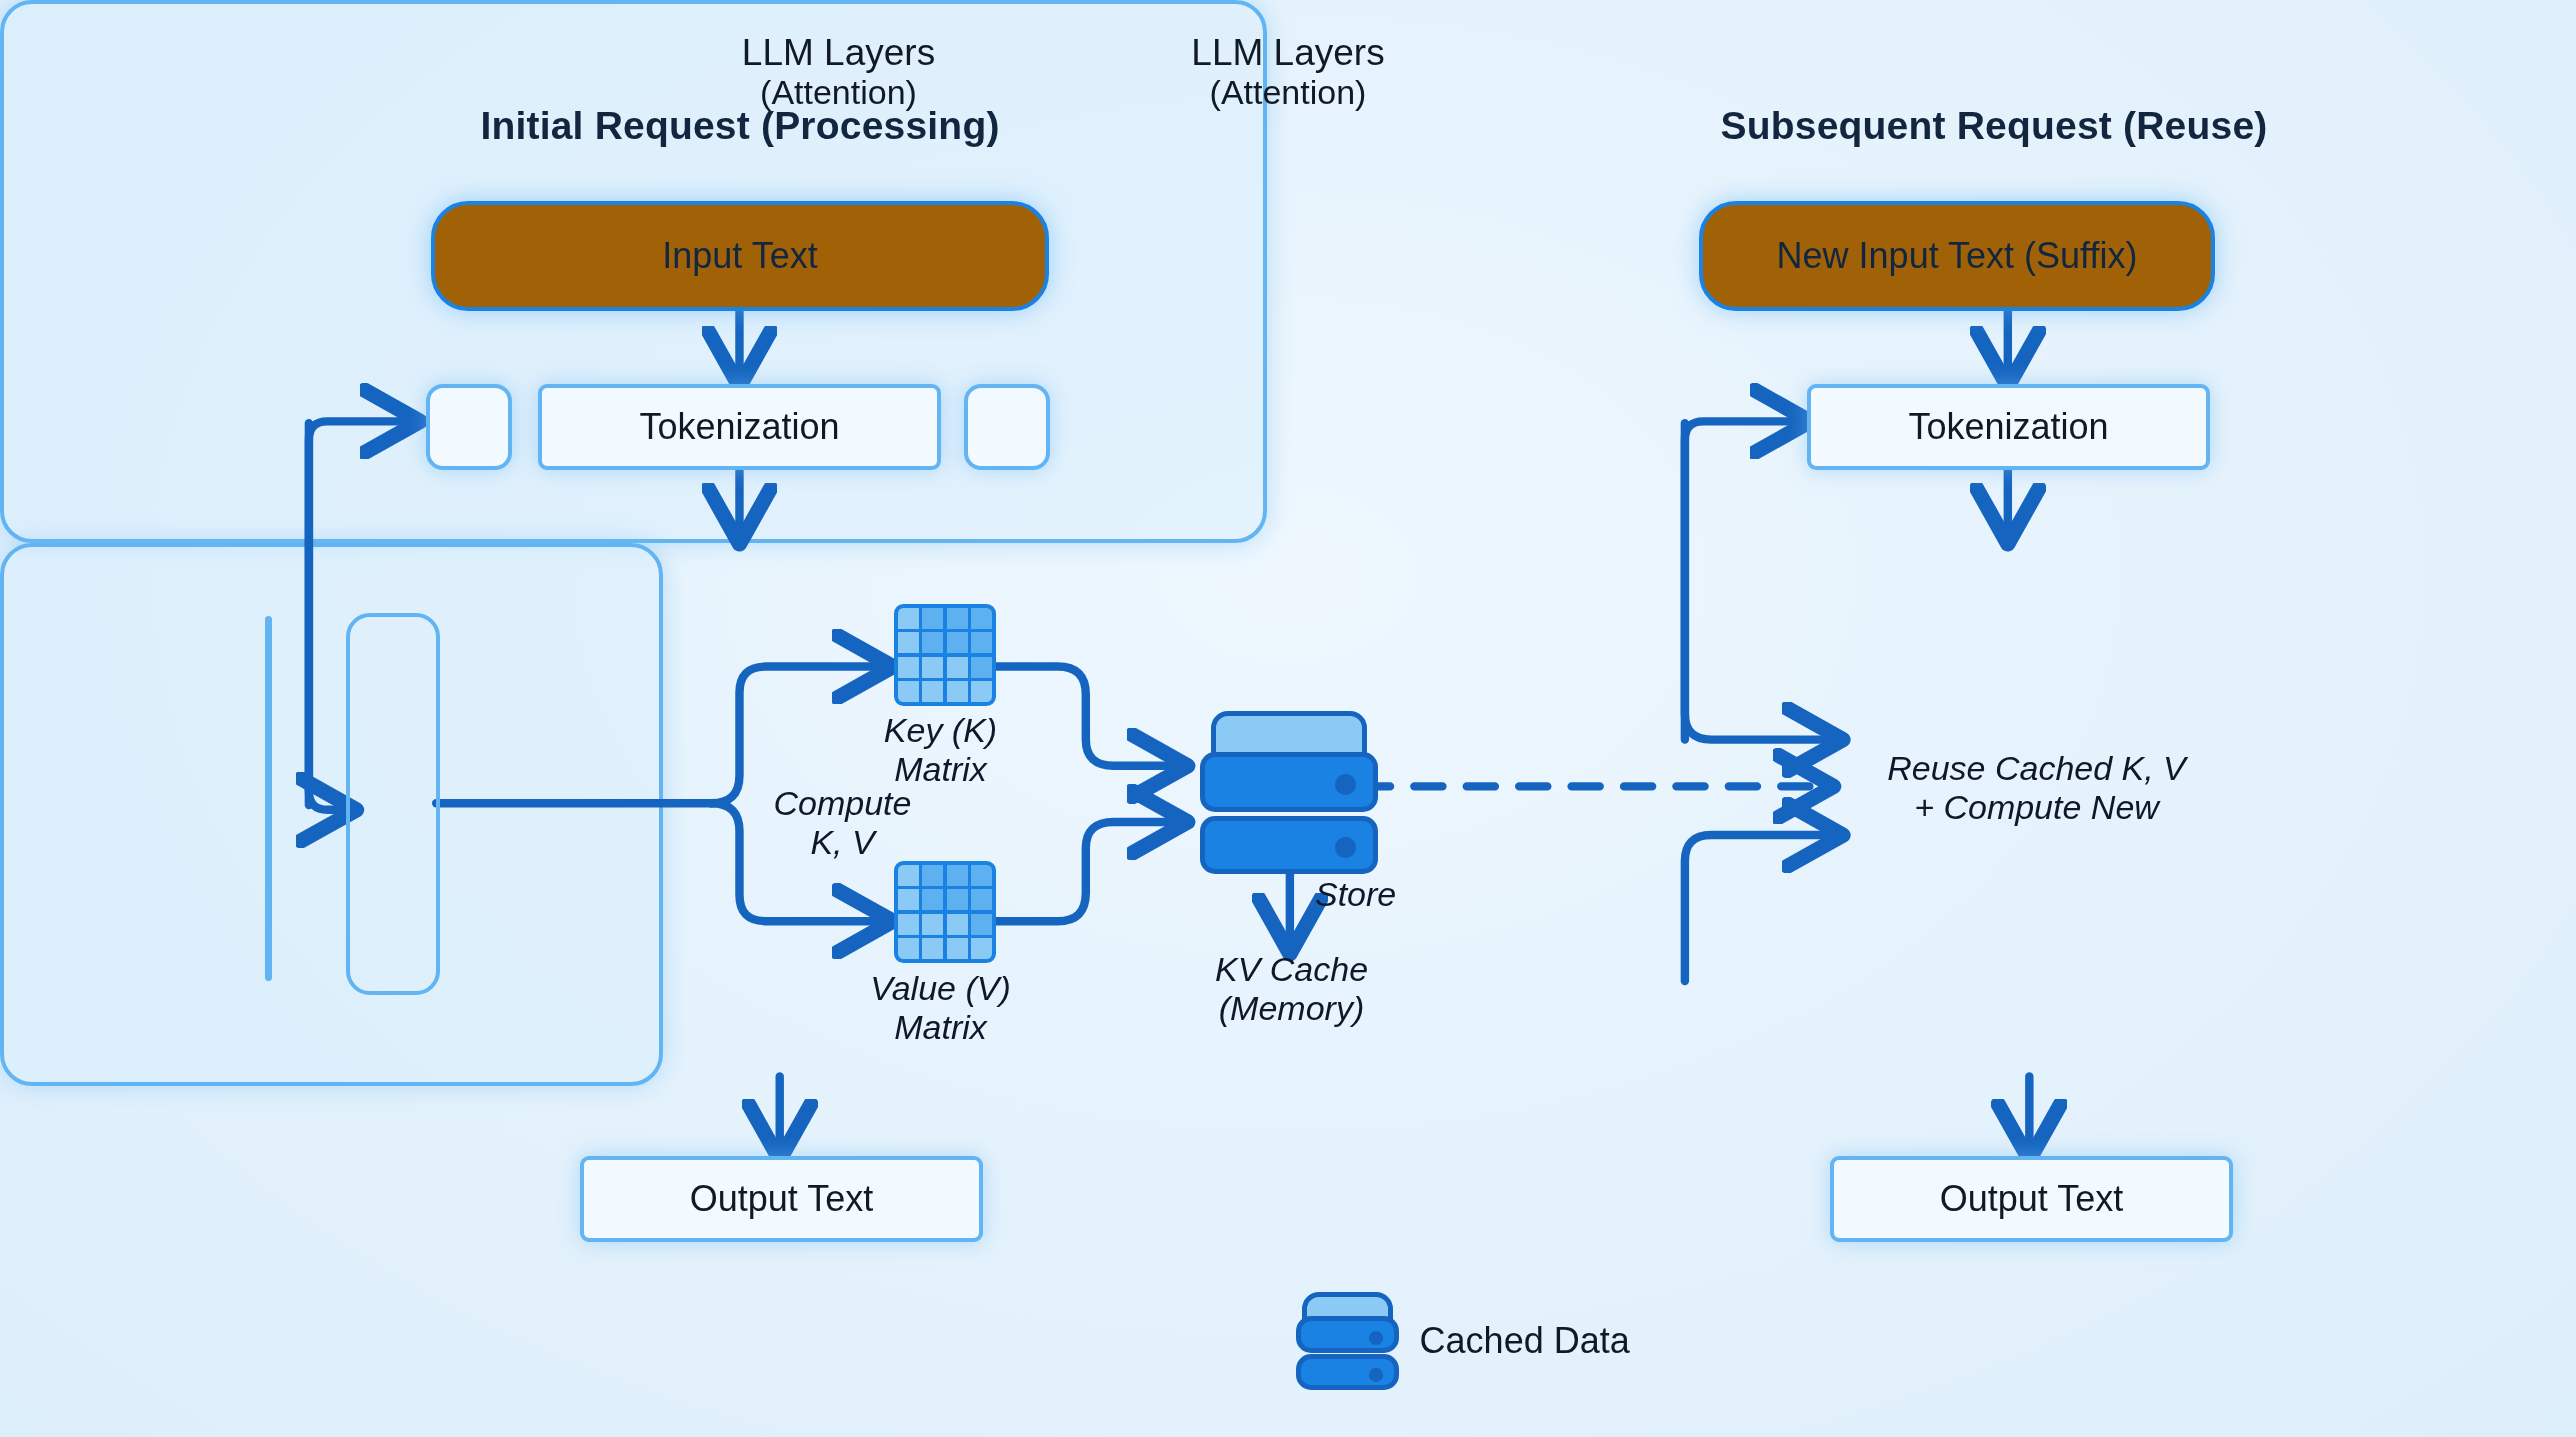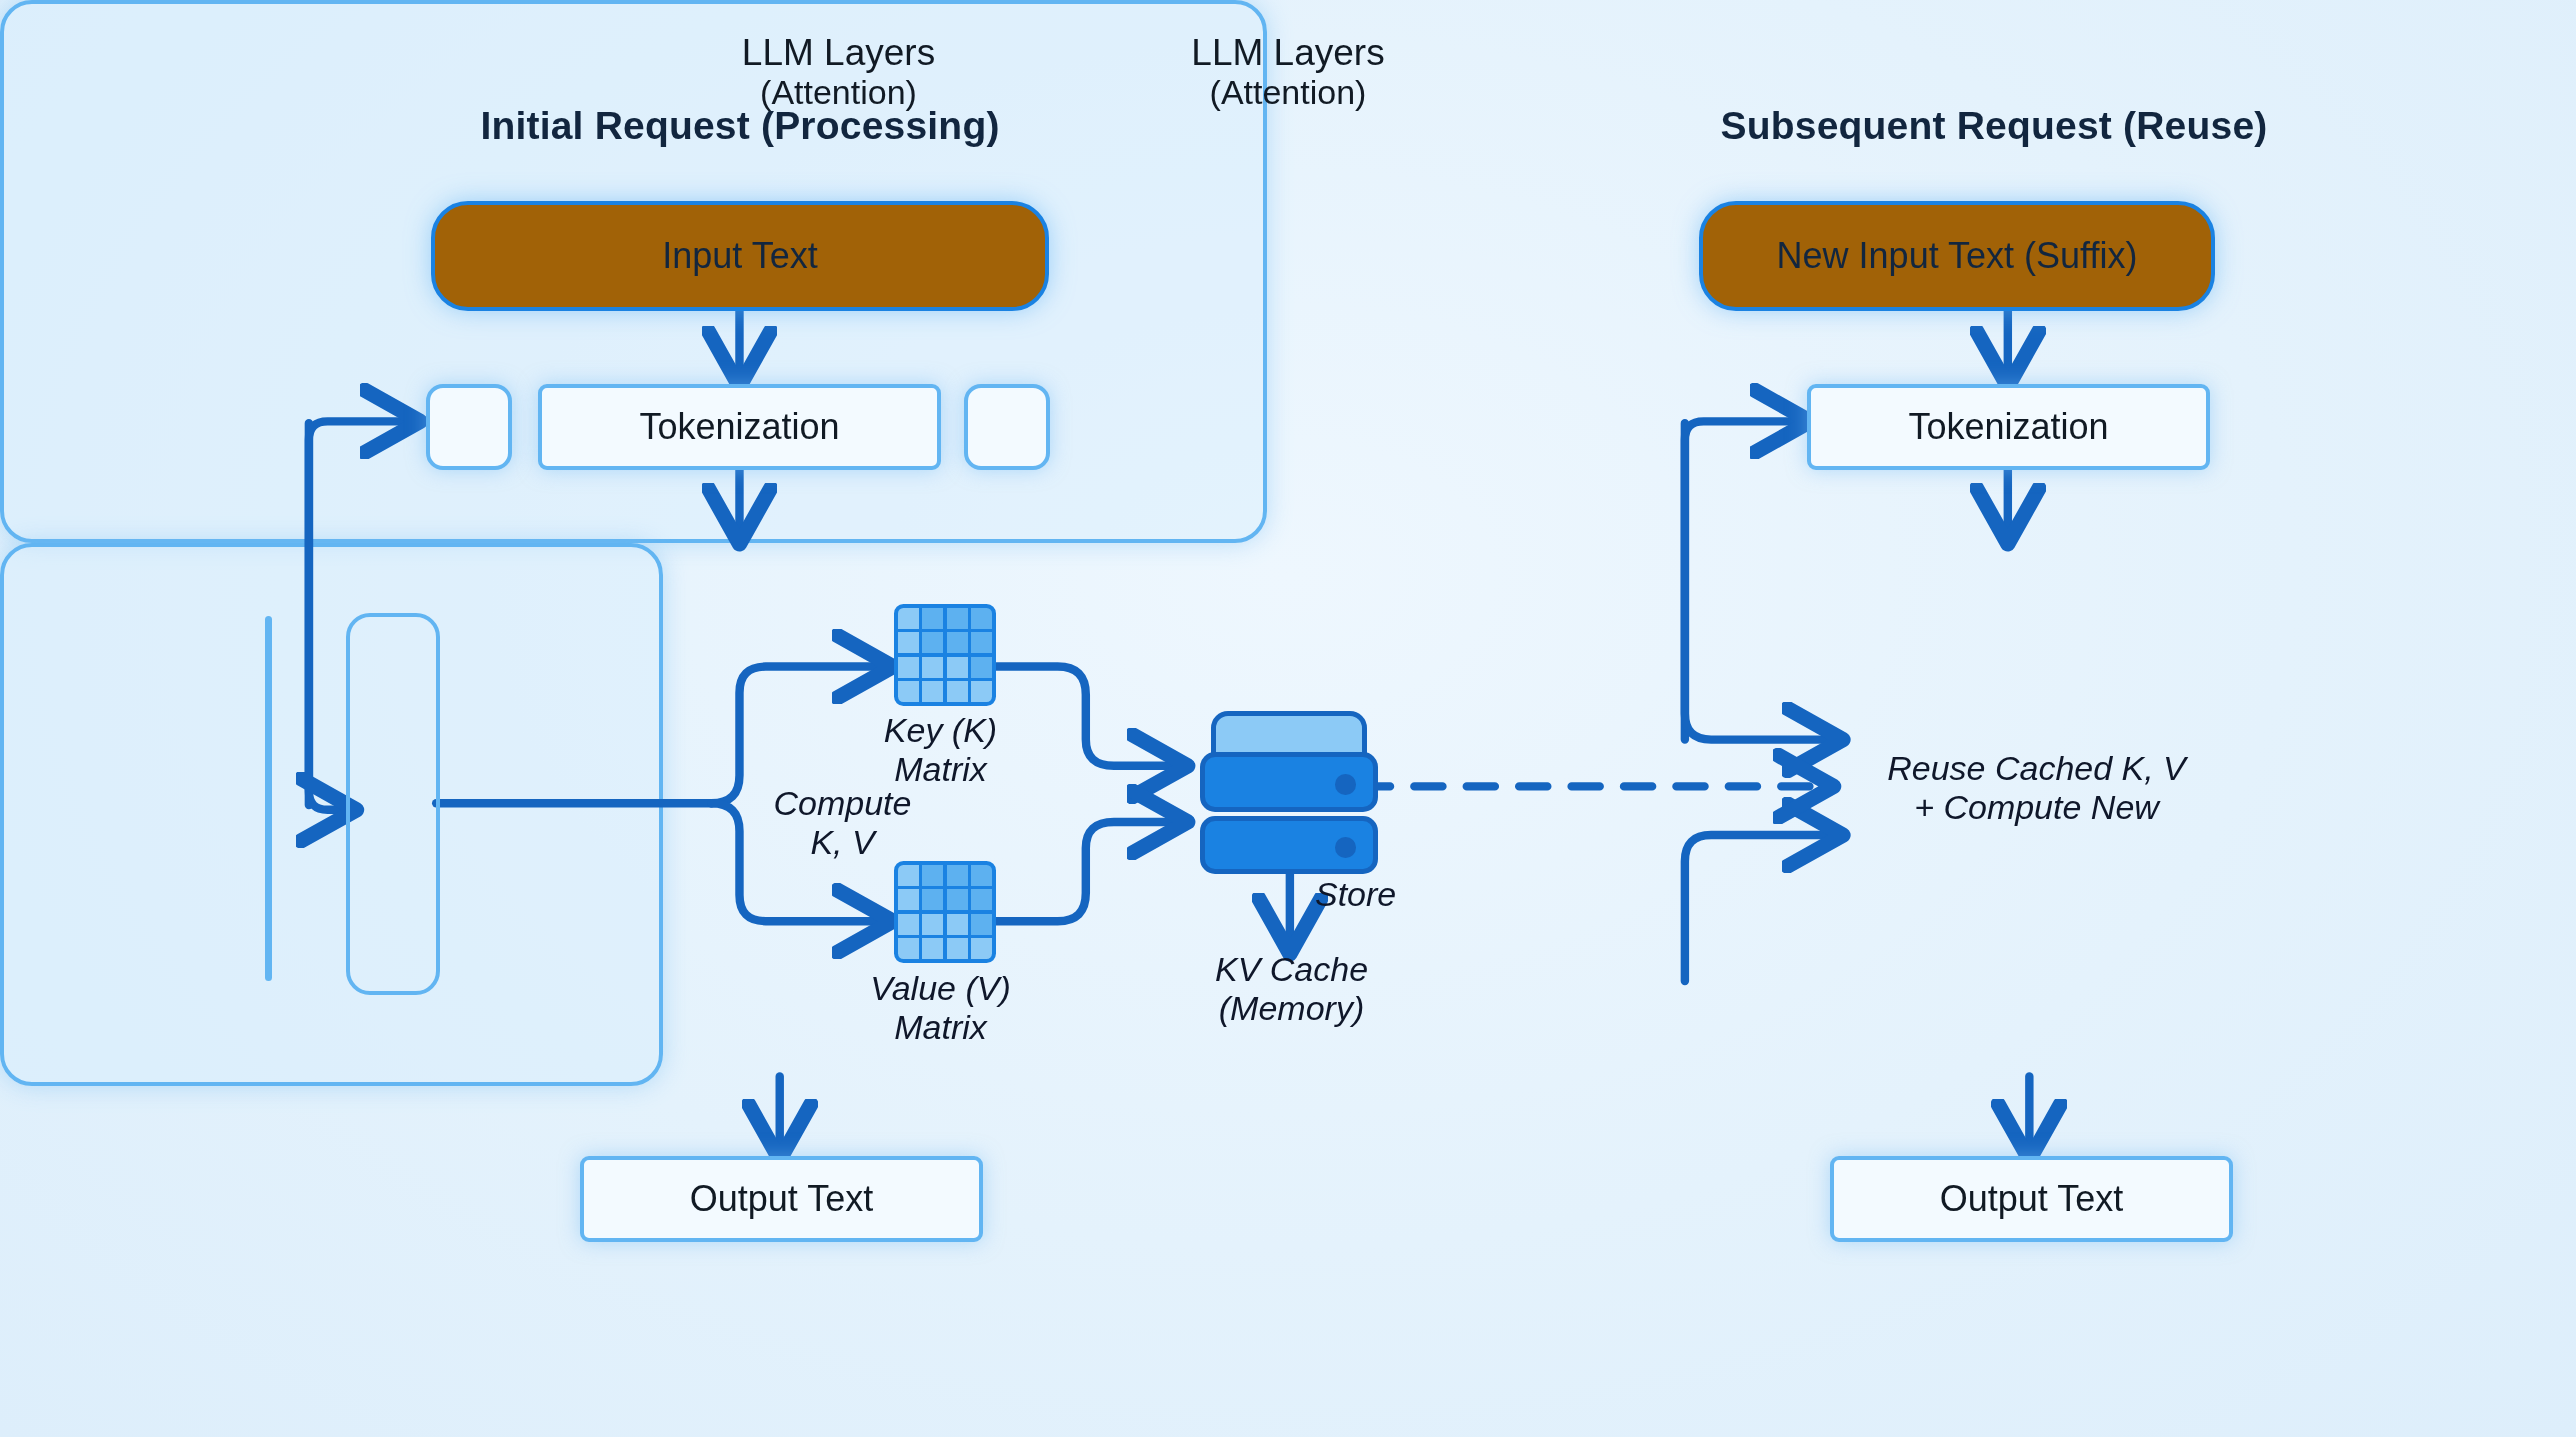--- a/index.html
+++ b/index.html
@@ -232,15 +232,27 @@
       <span>LLM Layers</span>
       <span class="sub">(Attention)</span>
     </div>
   </div>
 
   <div class="cap c" style="left:1835px;top:749px;width:403px;">Reuse Cached K, V<br>+ Compute New</div>
 
   <div class="node box-light" style="left:1830px;top:1156px;width:403px;height:86px;">Output Text</div>
 
 
+  <div class="legend" style="left:1296px;top:1292px;">
+    <span class="server" style="position:relative;left:0;top:0;width:103px;height:97px;display:inline-block;">
+      <span class="lid"></span>
+      <span class="tier" style="top:24px;height:37px;">
+        <span class="dot" style="right:11.2px;top:10.3px;width:14px;height:14px;"></span>
+      </span>
+      <span class="tier" style="top:62px;height:36px;">
+        <span class="dot" style="right:11.2px;top:9.4px;width:14px;height:14px;"></span>
+      </span>
+    </span>
+    <span class="lbl">Cached Data</span>
+  </div>
 
 </div>
 
 
 </body></html>

